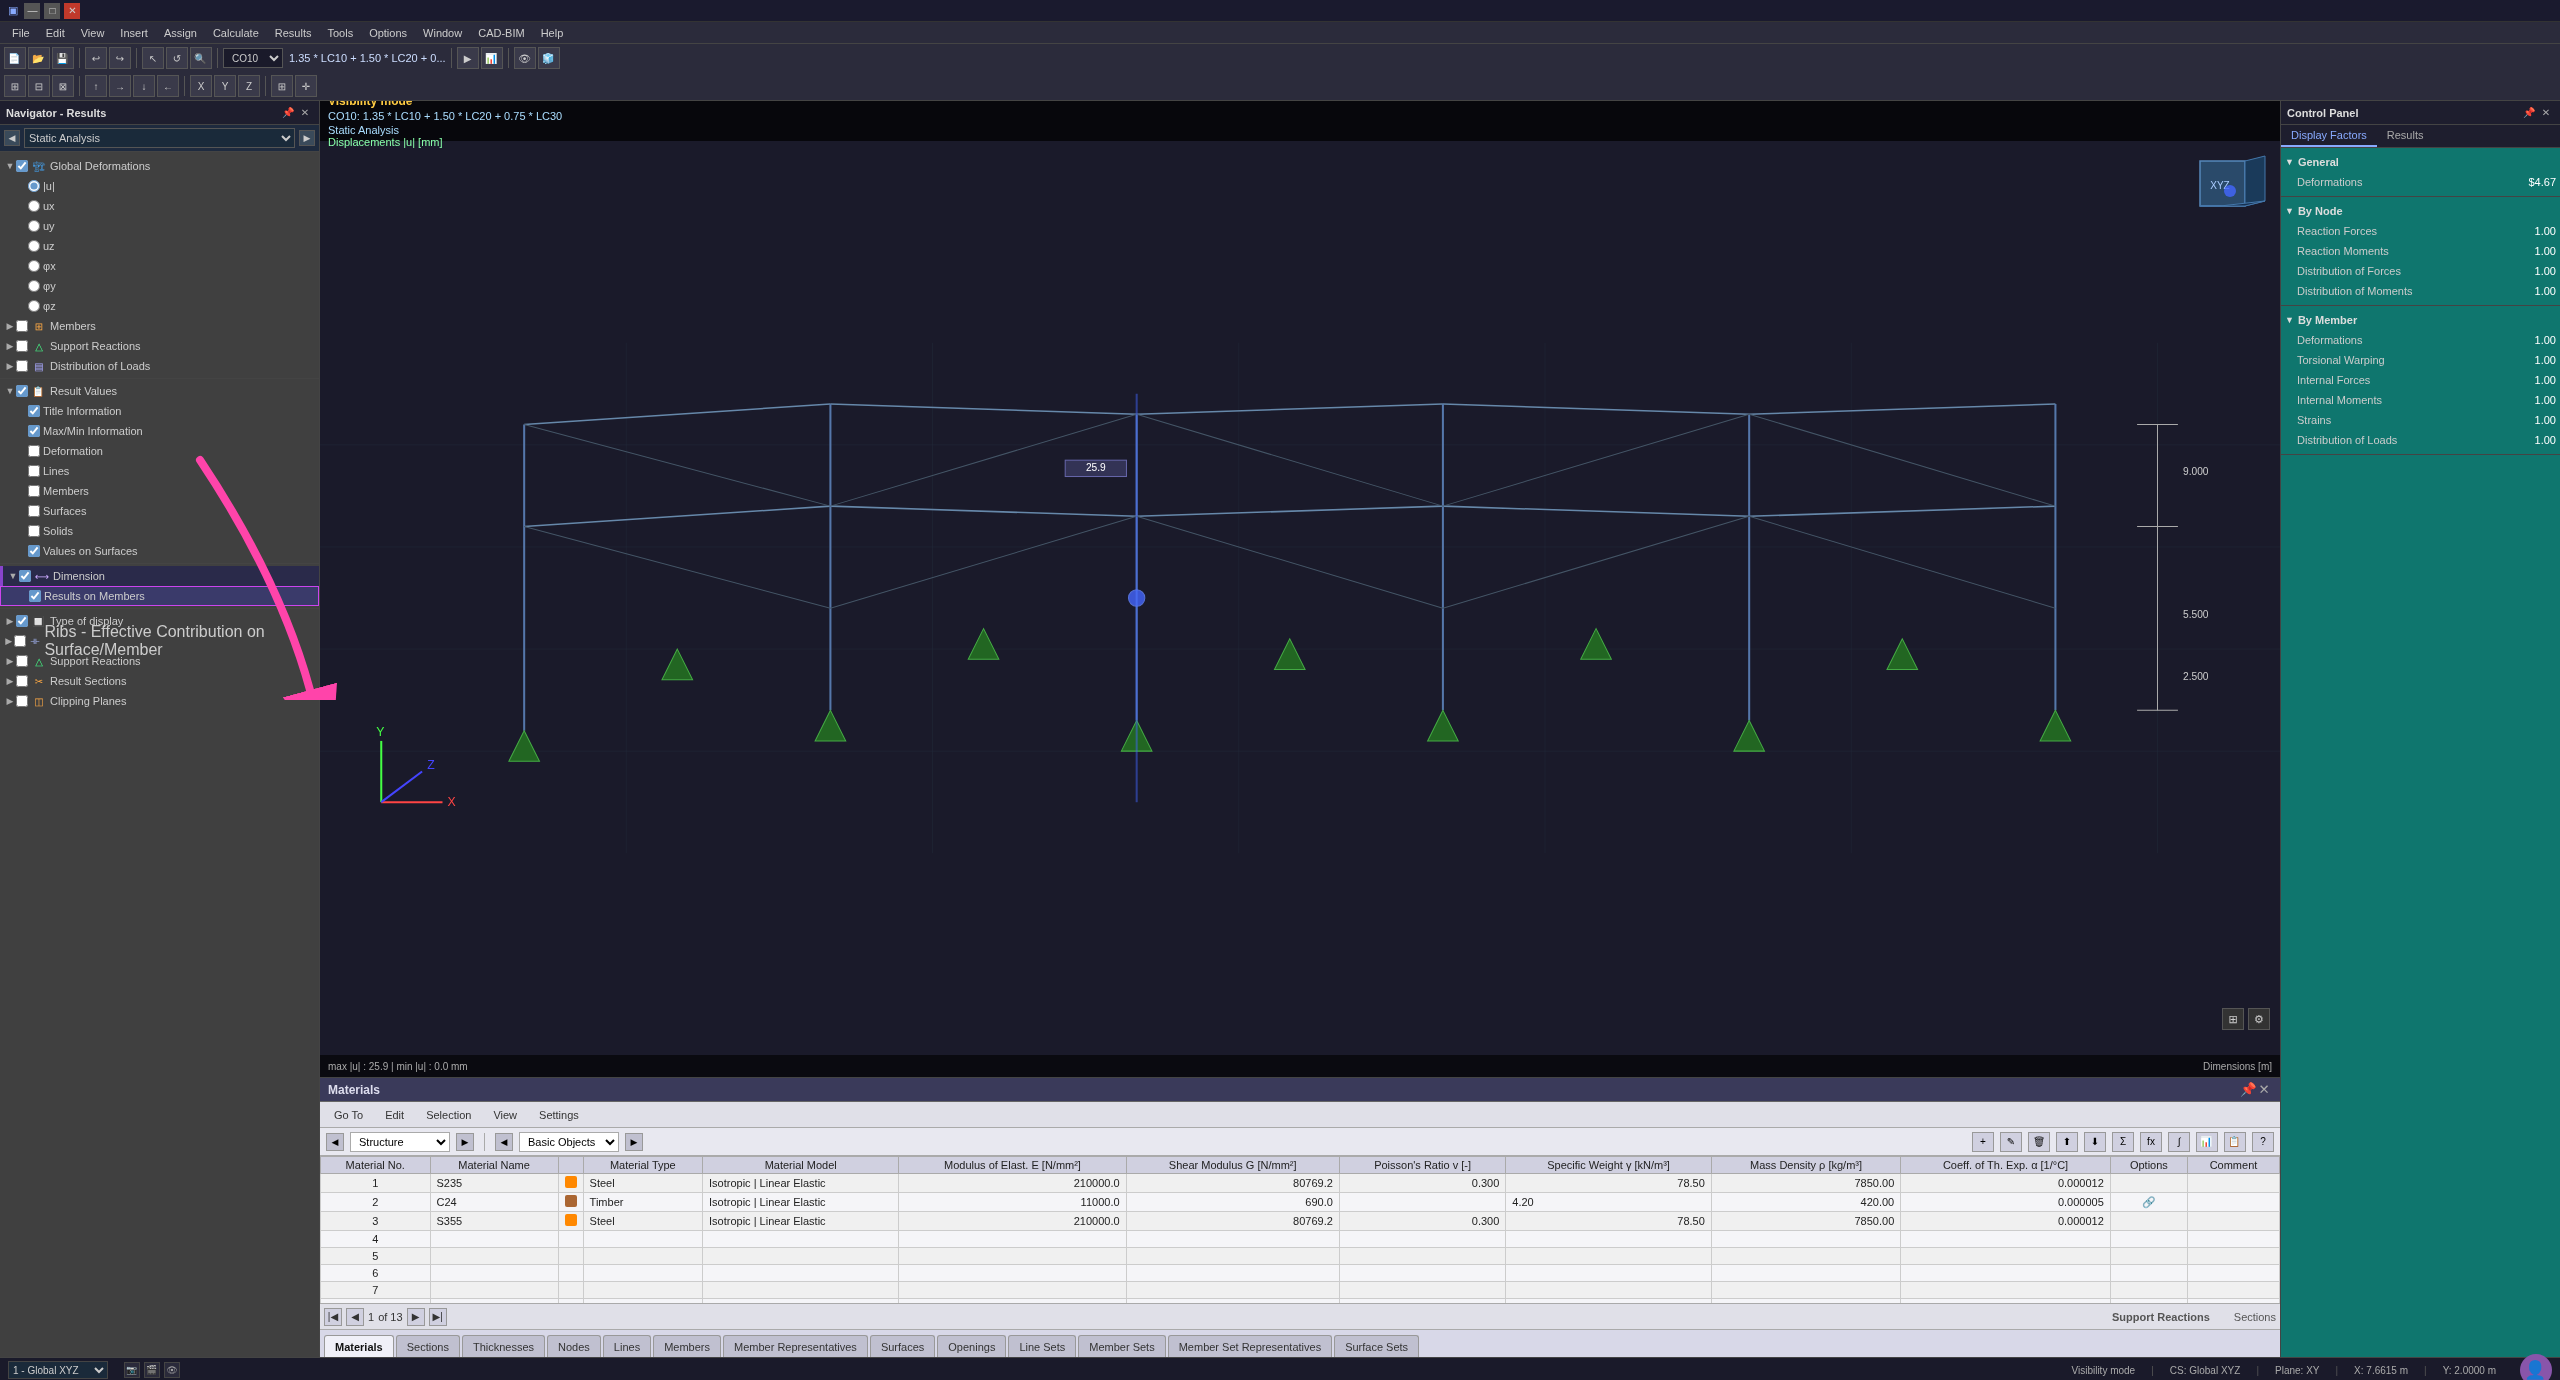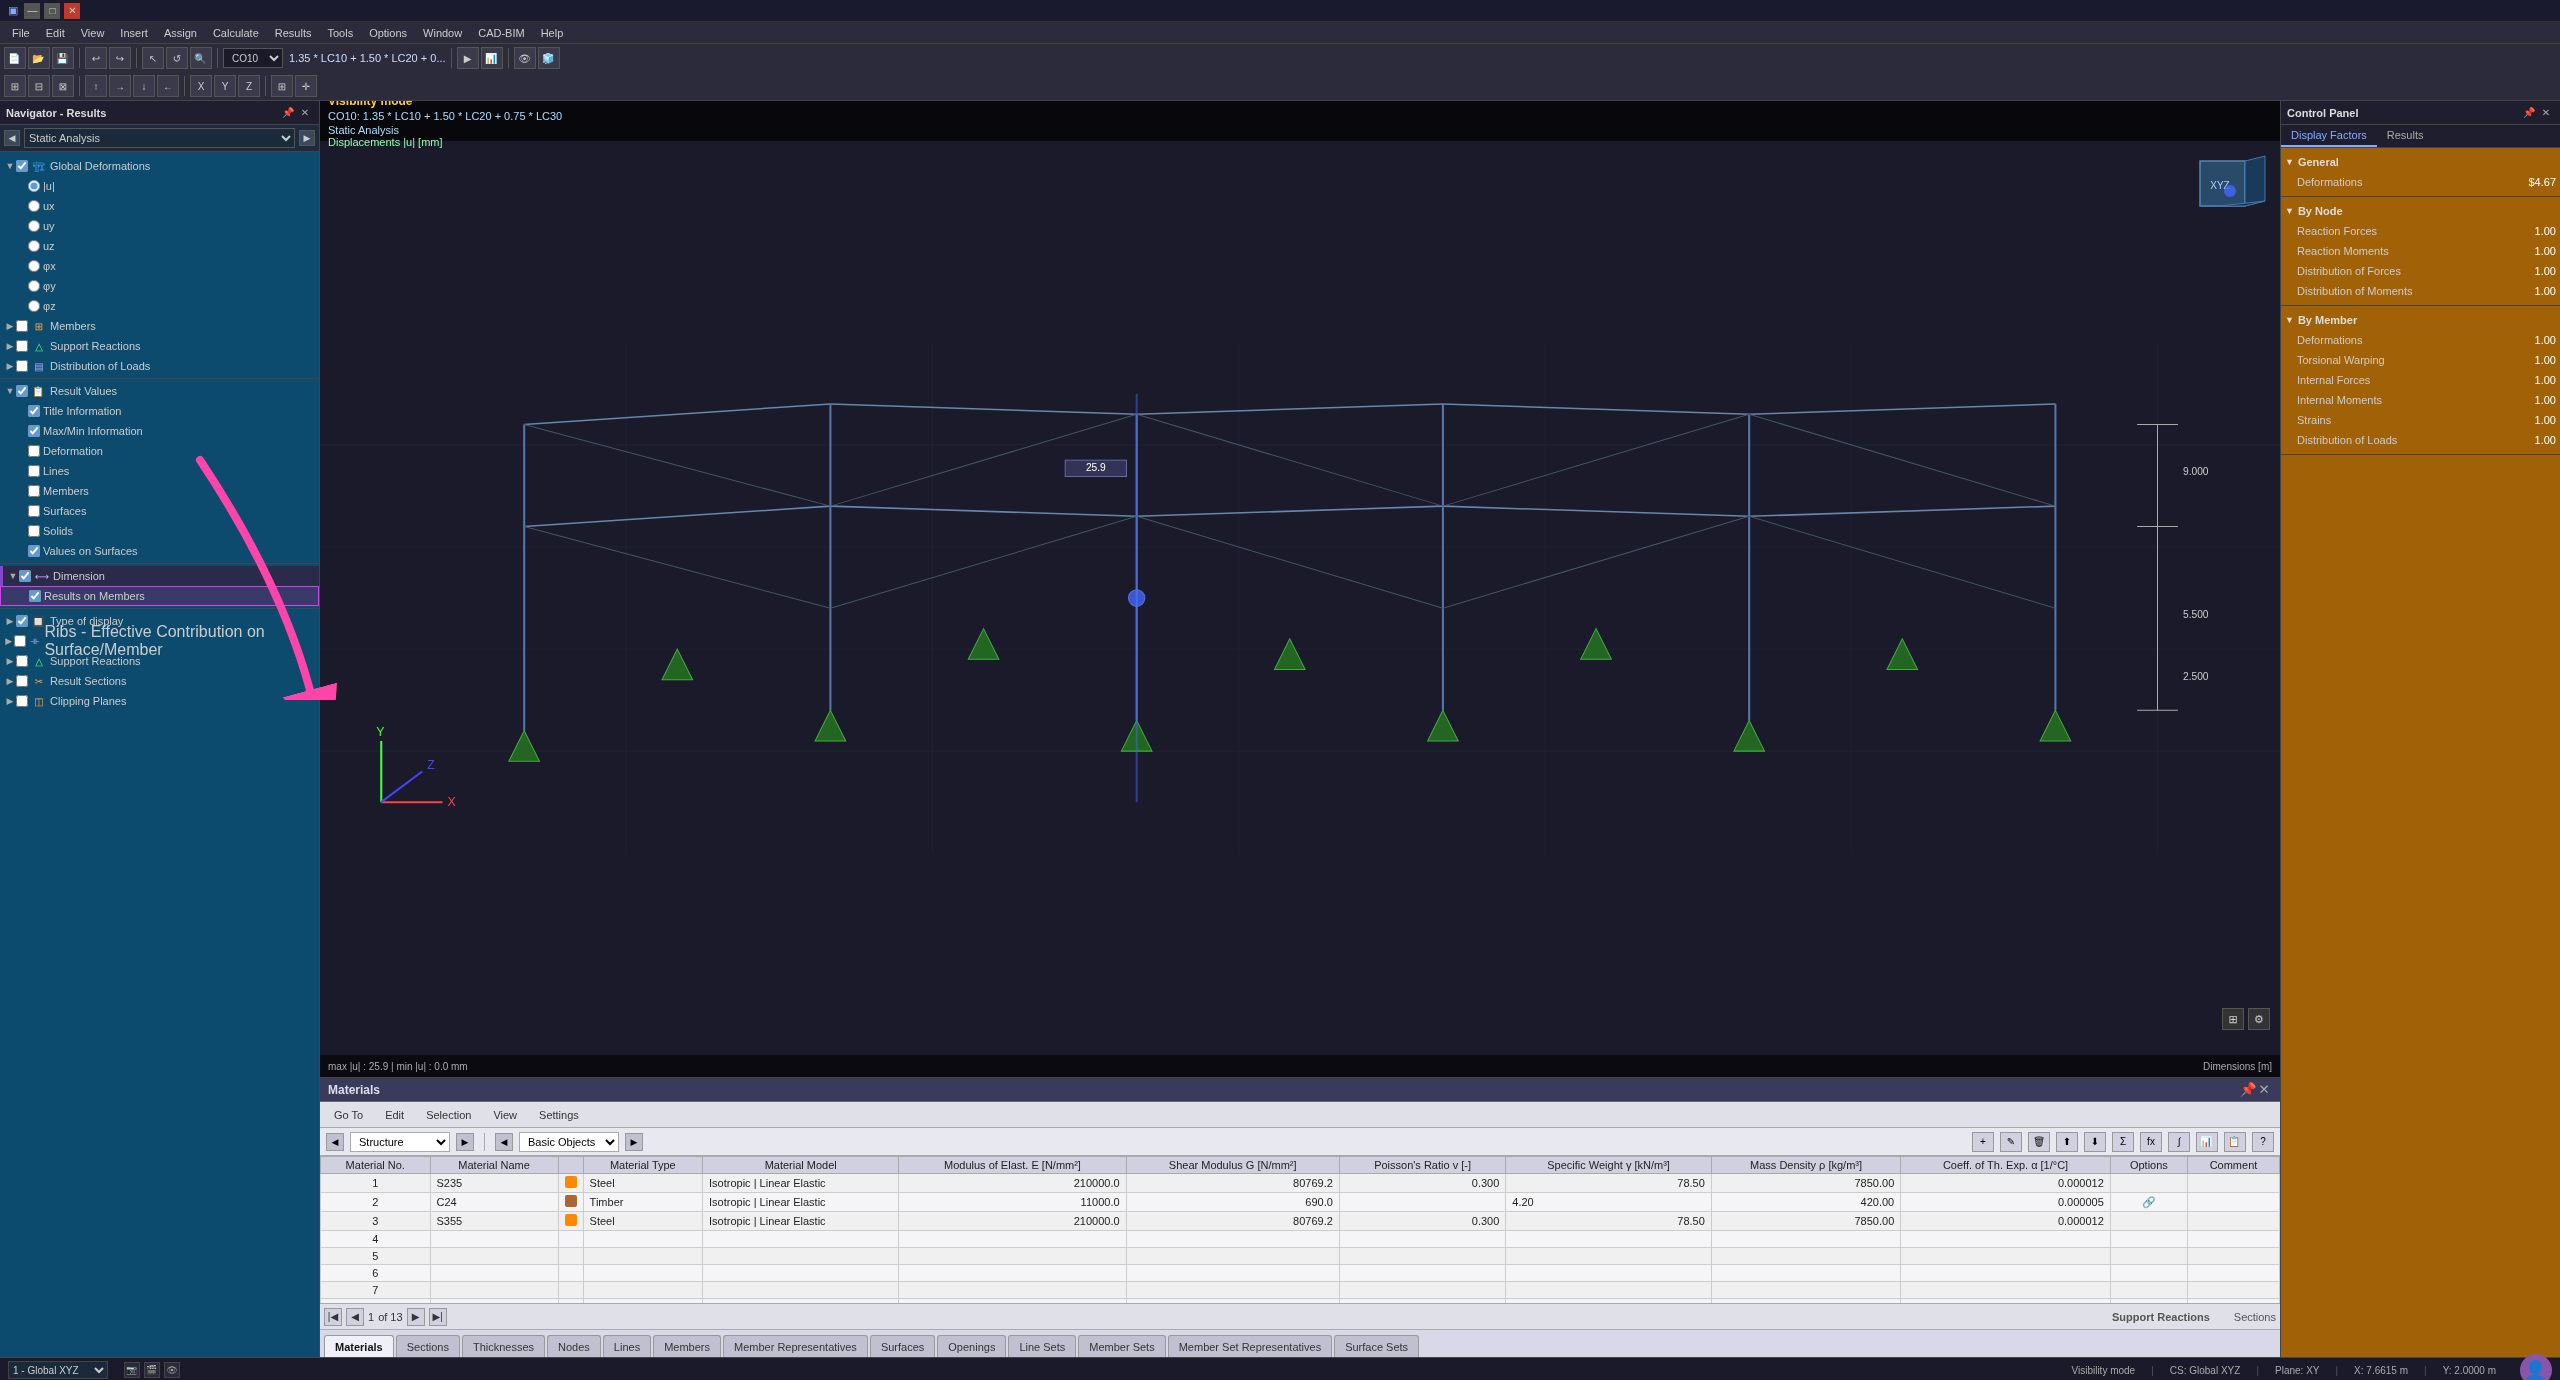--- a/index.html
+++ b/index.html
@@ -89,21 +89,21 @@
 
     
     .main-layout {
       display: flex;
       height: calc(1380px - 22px - 22px - 56px - 24px);
     }
 
     
     .left-panel {
       width: 320px;
-      background: #0c4a6e;
+      background: #404040;
       border-right: 1px solid #444;
       display: flex;
       flex-direction: column;
       overflow: hidden;
     }
     .panel-header {
       height: 24px;
       background: #1e1e2e;
       display: flex;
       align-items: center;
@@ -206,21 +206,21 @@
     
     .structure-viz {
       position: absolute;
       top: 40px; left: 0; right: 0; bottom: 22px;
       overflow: hidden;
     }
 
     
     .right-panel {
       width: 280px;
-      background: #a16207;
+      background: #0f766e;
       border-left: 1px solid #444;
       display: flex;
       flex-direction: column;
       overflow: hidden;
     }
 
     .control-section {
       border-bottom: 1px solid #444;
       padding: 4px;
     }

